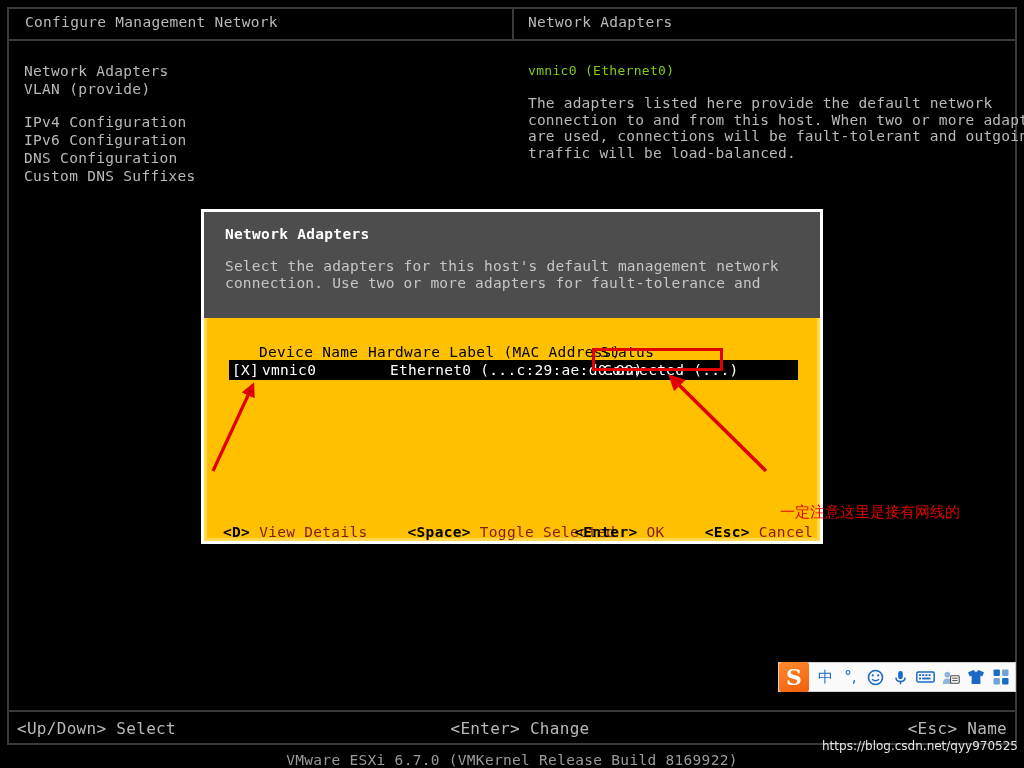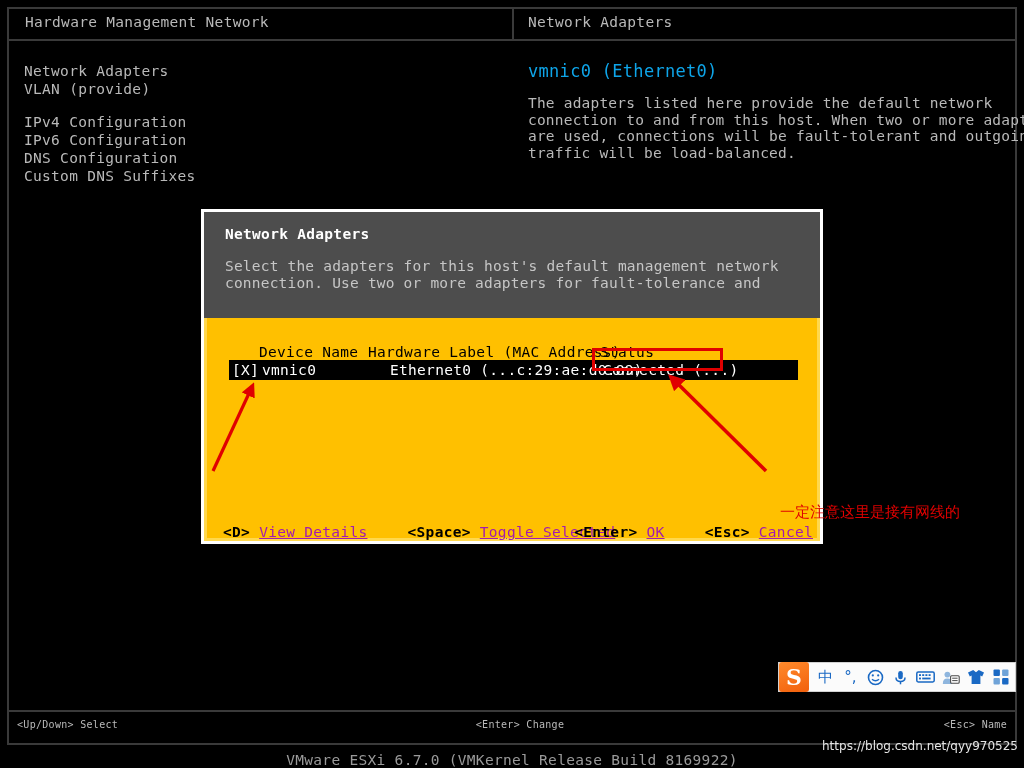--- a/index.html
+++ b/index.html
@@ -86,22 +86,22 @@
   .menu-gap { height: 15px; }
 
   
   .detail-panel {
     position: absolute;
     left: 528px;
     top: 62px;
     width: 480px;
   }
   .detail-adapter {
-    font-size: 17px;
-    color: #0ea5e9;
+    font-size: 13px;
+    color: #84cc16;
     line-height: 18px;
     letter-spacing: 0.3px;
     margin-bottom: 15px;
     white-space: nowrap;
   }
   .detail-desc {
     font-size: 14.5px;
     color: #b9b9b9;
     line-height: 16.5px;
     letter-spacing: 0.2px;
@@ -202,22 +202,21 @@
     width: 590px;
     font-size: 14.5px;
     letter-spacing: 0.3px;
     white-space: nowrap;
   }
   .hint-key {
     color: #000000;
     font-weight: bold;
   }
   .hint-label {
-    color: #a21caf;
-    text-decoration: underline;
+    color: #7f1d1d;
   }
   .hints-left  { position: absolute; left: 0; top: 0; }
   .hints-right { position: absolute; right: 0; top: 0; }
   .hint-spacer { display: inline-block; width: 22px; }
 
   
   .anno-box {
     position: absolute;
     left: 592px;
     top: 348px;
@@ -258,21 +257,21 @@
   .status-bar {
     position: absolute;
     left: 9px;
     top: 712px;
     width: 1006px;
     height: 31px;
   }
   .status-item {
     position: absolute;
     top: 7px;
-    font-size: 10px;
+    font-size: 16px;
     color: #b9b9b9;
     letter-spacing: 0.3px;
     white-space: nowrap;
   }
   .status-left   { left: 8px; }
   .status-center { left: 511px; transform: translateX(-50%); }
   .status-right  { right: 8px; }
 
   .version-line {
     position: absolute;
@@ -336,21 +335,21 @@
     font-family: "DejaVu Sans", "Liberation Sans", sans-serif;
   }
   .ime-item svg { display: block; }
 </style>
 </head>
 <body>
 
 <div class="console-frame"></div>
 
 <div class="title-row">
-  <div class="title-left">Hardware Management Network</div>
+  <div class="title-left">Configure Management Network</div>
   <div class="title-right">Network Adapters</div>
 </div>
 <div class="vdivider"></div>
 <div class="hline-top"></div>
 
 <div class="menu-list">
   <div class="menu-item">Network Adapters</div>
   <div class="menu-item">VLAN (provide)</div>
   <div class="menu-gap"></div>
   <div class="menu-item">IPv4 Configuration</div>

